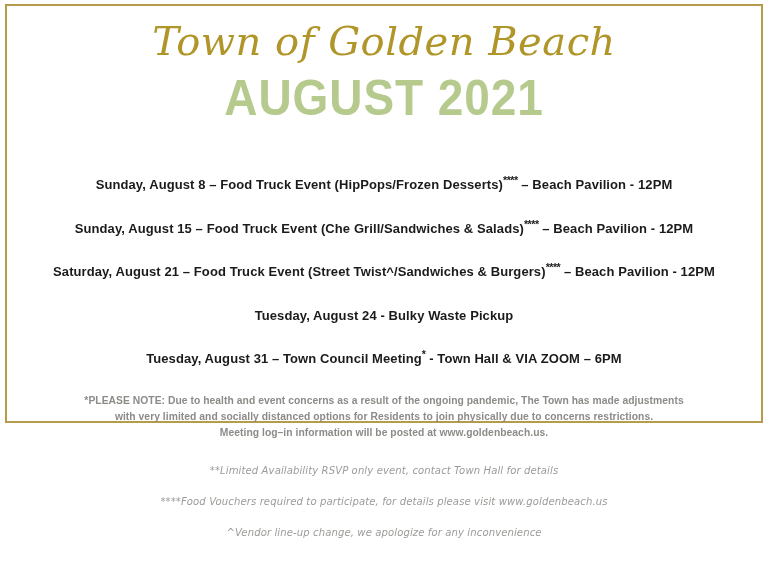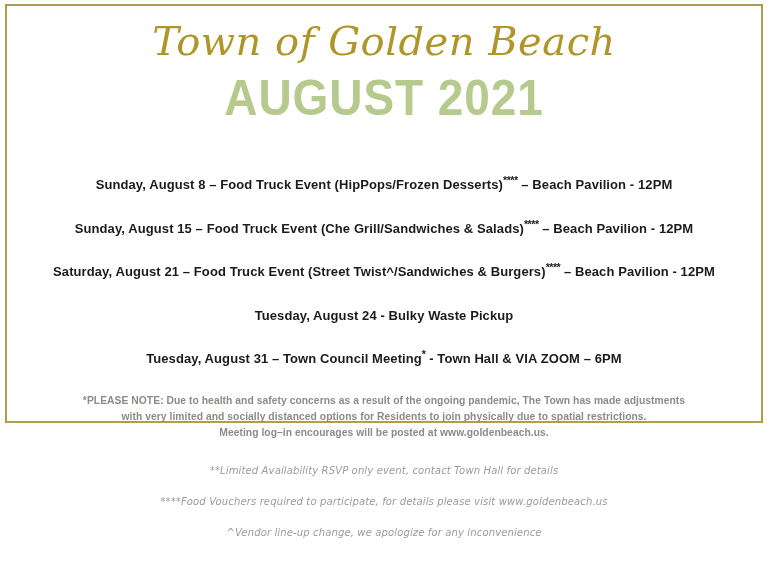--- a/index.html
+++ b/index.html
@@ -145,23 +145,23 @@
 
     <ul class="events">
       <li class="event-line"><span>Sunday, August 8 – Food Truck Event (HipPops/Frozen  Desserts)</span><sup>****</sup><span> – Beach  Pavilion - 12PM</span></li>
       <li class="event-line"><span>Sunday, August 15 – Food Truck Event (Che Grill/Sandwiches &amp; Salads)</span><sup>****</sup><span> – Beach  Pavilion - 12PM</span></li>
       <li class="event-line"><span>Saturday, August 21 – Food Truck Event (Street Twist^/Sandwiches &amp; Burgers)</span><sup>****</sup><span> – Beach  Pavilion - 12PM</span></li>
       <li class="event-line"><span>Tuesday, August 24 - Bulky Waste Pickup</span><sup></sup><span></span></li>
       <li class="event-line"><span>Tuesday, August 31 – Town Council Meeting</span><sup>*</sup><span> - Town Hall &amp; VIA  ZOOM – 6PM</span></li>
     </ul>
 
     <p class="notice">
-      <span class="nl">*PLEASE NOTE: Due to health and safety concerns as a result of the ongoing pandemic, The Town has made adjustments</span>
-      <span class="nl">with very limited and socially distanced options for Residents to join physically due to spatial restrictions.</span>
-      <span class="nl">Meeting log–in encourages will be posted at www.goldenbeach.us.</span>
+      <span class="nl">*PLEASE NOTE: Due to health and event concerns as a result of the ongoing pandemic, The Town has made adjustments</span>
+      <span class="nl">with very limited and socially distanced options for Residents to join physically due to concerns restrictions.</span>
+      <span class="nl">Meeting log–in information will be posted at www.goldenbeach.us.</span>
     </p>
 
     <ul class="footnotes">
       <li class="footnote">**Limited Availability RSVP only event, contact Town Hall for details</li>
       <li class="footnote">****Food Vouchers required to participate, for details please visit www.goldenbeach.us</li>
       <li class="footnote">^Vendor line-up change, we apologize for any inconvenience</li>
     </ul>
 
   </div>
 </div>

